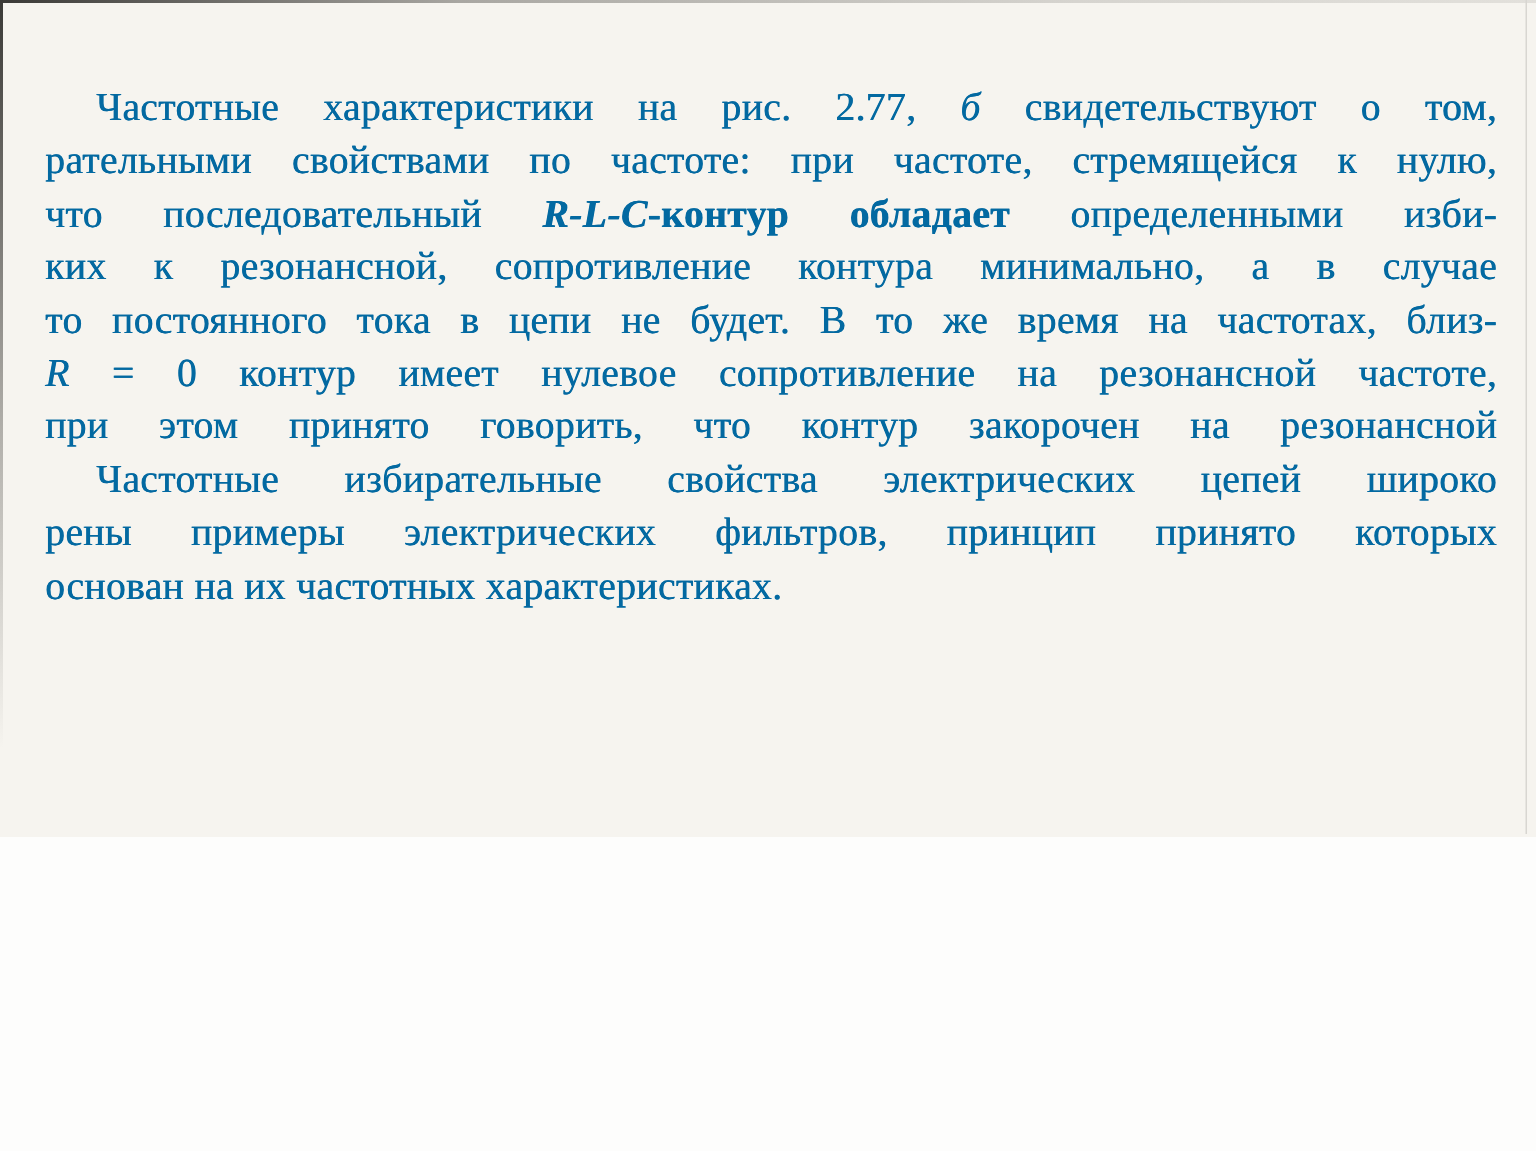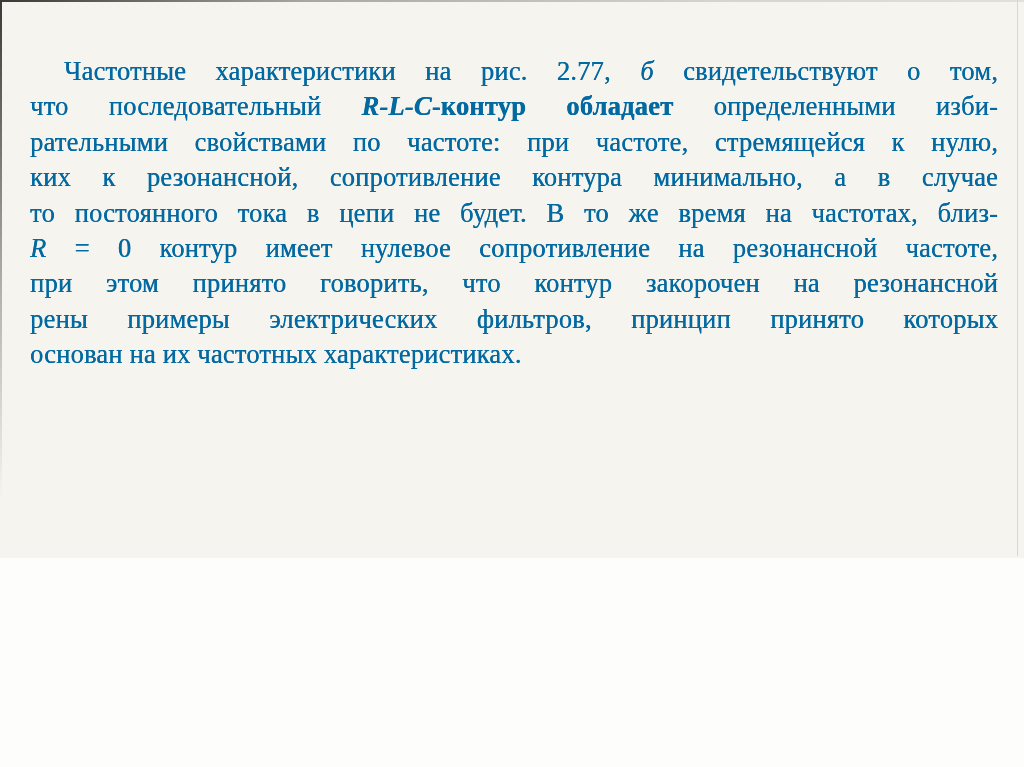--- a/index.html
+++ b/index.html
@@ -75,31 +75,32 @@
   <div class="scan">
     <div class="edge-top"></div>
     <div class="edge-left"></div>
     <div class="edge-right"></div>
 
     <div class="textblock">
 
       <div>
         <div class="line indent"><span>Частотные характеристики на рис. 2.77, </span><span class="em-i">б</span><span> свидетельствуют о том,</span></div>
 
+        <div class="line">рательными свойствами по частоте: при частоте, стремящейся к нулю,</div>
+
         <div class="line"><span>что последовательный </span><span class="em-bi">R-L-C</span><span class="em-b">-контур обладает</span><span> определенными изби-</span></div>
-
-        <div class="line">рательными свойствами по частоте: при частоте, стремящейся к нулю,</div>
         <div class="line">ких к резонансной, сопротивление контура минимально, а в случае</div>
         <div class="line">то постоянного тока в цепи не будет. В то же время на частотах, близ-</div>
 
         <div class="line"><span class="em-i">R</span><span> = 0 контур имеет нулевое сопротивление на резонансной частоте,</span></div>
 
         <div class="line">при этом принято говорить, что контур закорочен на резонансной</div>
       </div>
 
       <div>
+        <div class="line indent">Частотные избирательные свойства электрических цепей широко</div>
         <div class="line">рены примеры электрических фильтров, принцип принято которых</div>
         <div class="line lastline">основан на их частотных характеристиках.</div>
       </div>
 
     </div>
   </div>
 </div>
 
 </body></html>

